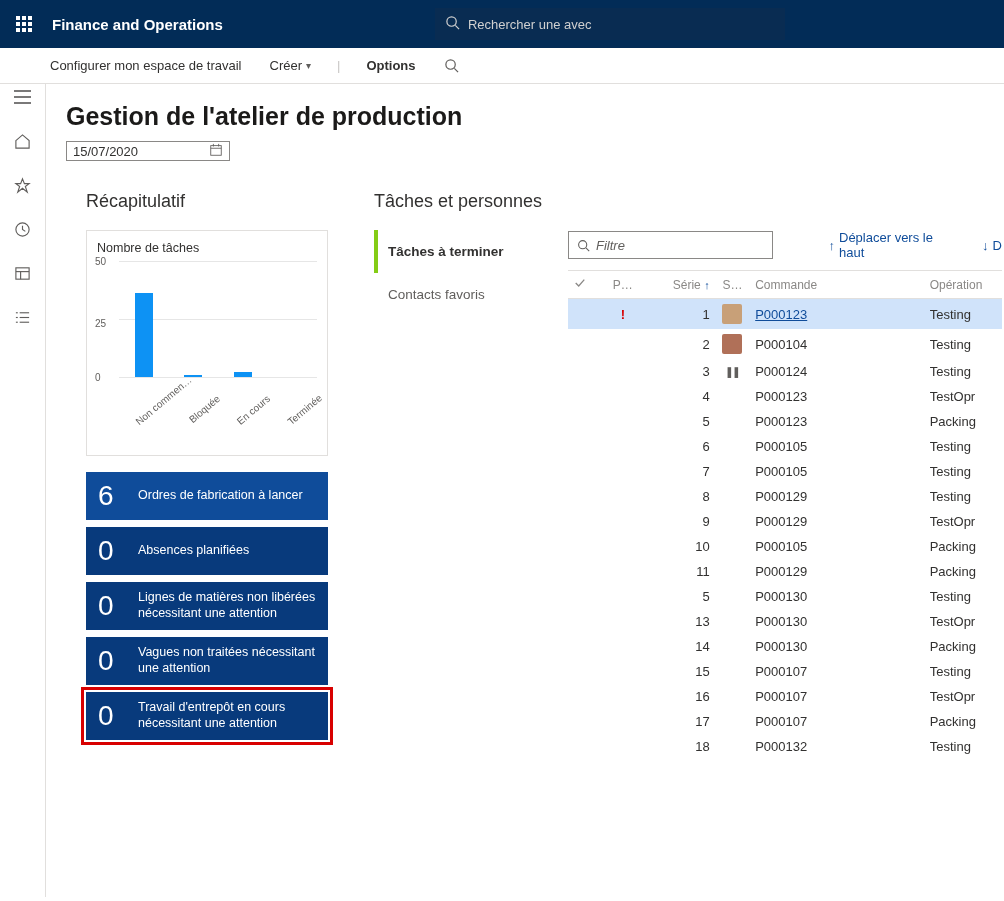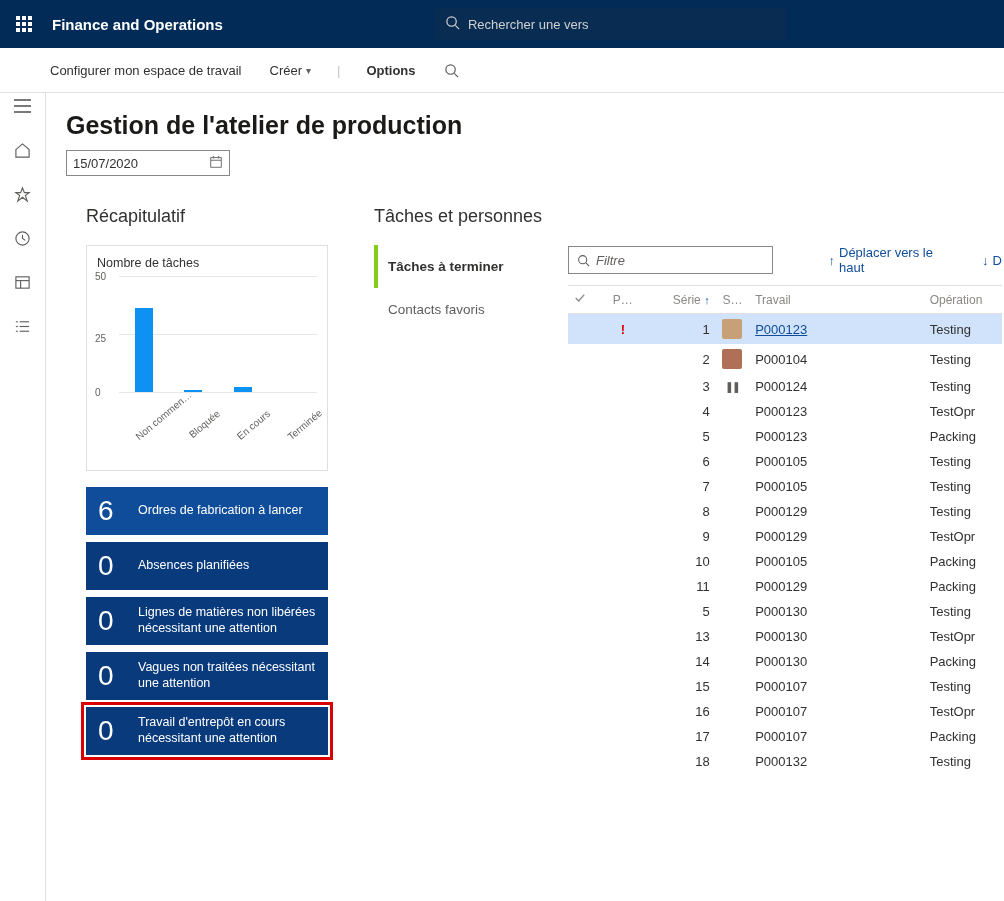--- a/index.html
+++ b/index.html
@@ -11,33 +11,33 @@
   .waffle { width: 48px; height: 48px; display: flex; align-items: center; justify-content: center; }
   .waffle-grid { width: 16px; height: 16px; display: grid; grid-template-columns: repeat(3,4px); grid-template-rows: repeat(3,4px); gap: 2px; }
   .waffle-grid span { background: #fff; }
   .brand { font-size: 15px; font-weight: 600; padding-left: 4px; }
   .search-wrap { margin-left: 212px; }
   .search-box { display: flex; align-items: center; background: #092c52; width: 350px; height: 32px; padding: 0 10px; }
   .search-icon svg { stroke: #d0d0d0; }
   .search-text { color: #d0d0d0; font-size: 13px; margin-left: 8px; }
 
   
-  .cmd-bar { height: 45px; border-bottom: 1px solid #e1dfdd; display: flex; align-items: center; padding-left: 48px; gap: 24px; font-size: 13px; color: #323130; }
+  .cmd-bar { height: 36px; border-bottom: 1px solid #e1dfdd; display: flex; align-items: center; padding-left: 48px; gap: 24px; font-size: 13px; color: #323130; }
   .cmd-bar .sep { color: #c8c6c4; }
   .cmd-item { display: inline-flex; align-items: center; gap: 4px; padding: 4px 2px; cursor:pointer; }
   .cmd-item.bold { font-weight: 600; }
   .chevron-down { font-size: 10px; color: #605e5c; }
 
   .main-layout { display: flex; height: calc(901px - 48px - 40px); }
   .nav-rail { width: 46px; border-right: 1px solid #e1dfdd; display: flex; flex-direction: column; align-items: center; padding-top: 2px; gap: 22px; }
   .rail-btn { width: 46px; height: 22px; display:flex; align-items:center; justify-content:center; color:#605e5c; }
 
   .content { flex: 1; padding: 18px 2px 0 20px; overflow: hidden; display:flex; flex-direction:column; }
   .page-title { font-size: 25px; font-weight: 600; color: #1b1a19; margin-bottom: 10px; }
-  .date-field { width: 164px; height: 26px; border: 1px solid #8a8886; display: inline-flex; align-items: center; justify-content: space-between; padding: 0 6px; font-size: 13px; }
+  .date-field { width: 164px; height: 20px; border: 1px solid #8a8886; display: inline-flex; align-items: center; justify-content: space-between; padding: 0 6px; font-size: 13px; }
 
   .columns { display: flex; gap: 46px; margin-top: 30px; flex: 1; overflow: hidden; }
   .col-left { width: 262px; padding-left: 20px; }
   .col-right { flex: 1; display:flex; flex-direction:column; overflow:hidden; }
   .section-title { font-size: 18px; font-weight: 400; color: #323130; margin-bottom: 18px; }
 
   .chart-card { border: 1px solid #e1dfdd; padding: 10px 6px 4px 6px; }
   .chart-title { font-size: 12.5px; color: #323130; margin-bottom: 6px; margin-left:4px; }
   .chart-area { position: relative; height: 128px; margin-left: 26px; margin-right: 4px; }
   .y-tick { position: absolute; left: -24px; font-size: 10px; color: #605e5c; transform: translateY(-50%); }
@@ -102,21 +102,21 @@
   </div>
   <div class="brand">Finance and Operations</div>
   <div class="search-wrap">
     <div class="search-box">
       <span class="search-icon">
         <svg width="15" height="15" viewBox="0 0 16 16" fill="none">
             <circle cx="7" cy="7" r="5" stroke-width="1.3"></circle>
             <line x1="11" y1="11" x2="15" y2="15" stroke-width="1.3"></line>
           </svg>
       </span>
-      <span class="search-text">Rechercher une vers</span>
+      <span class="search-text">Rechercher une avec</span>
     </div>
   </div>
 </div>
 
 <div class="cmd-bar">
   <span class="cmd-item">Configurer mon espace de travail</span>
   <span class="cmd-item">
     <span>Créer</span>
     <span class="chevron-down">▾</span>
   </span>
@@ -281,21 +281,21 @@
                       <svg width="12" height="12" viewBox="0 0 14 14" fill="none" stroke="#8a8886" stroke-width="1.5">
                           <path d="M2 7 L5.5 10.5 L12 3"></path>
                         </svg>
                     </th>
                     <th class="col-p">P…</th>
                     <th class="col-serie">
                       <span>Série</span>
                       <span class="sort-arrow">↑</span>
                     </th>
                     <th class="col-s">S…</th>
-                    <th class="col-cmd">Travail</th>
+                    <th class="col-cmd">Commande</th>
                     <th class="col-op">Opération</th>
                   </tr>
                 </thead>
                 <tbody id="grid-body">
                     <tr class="selected">
                       <td class="col-chk"></td>
                       <td class="col-p"><span class="priority-dot">!</span></td>
                       <td class="col-serie">1</td>
                       <td class="col-s"><span class="avatar"></span></td>
                       <td class="col-cmd cmd-cell">P000123</td>

